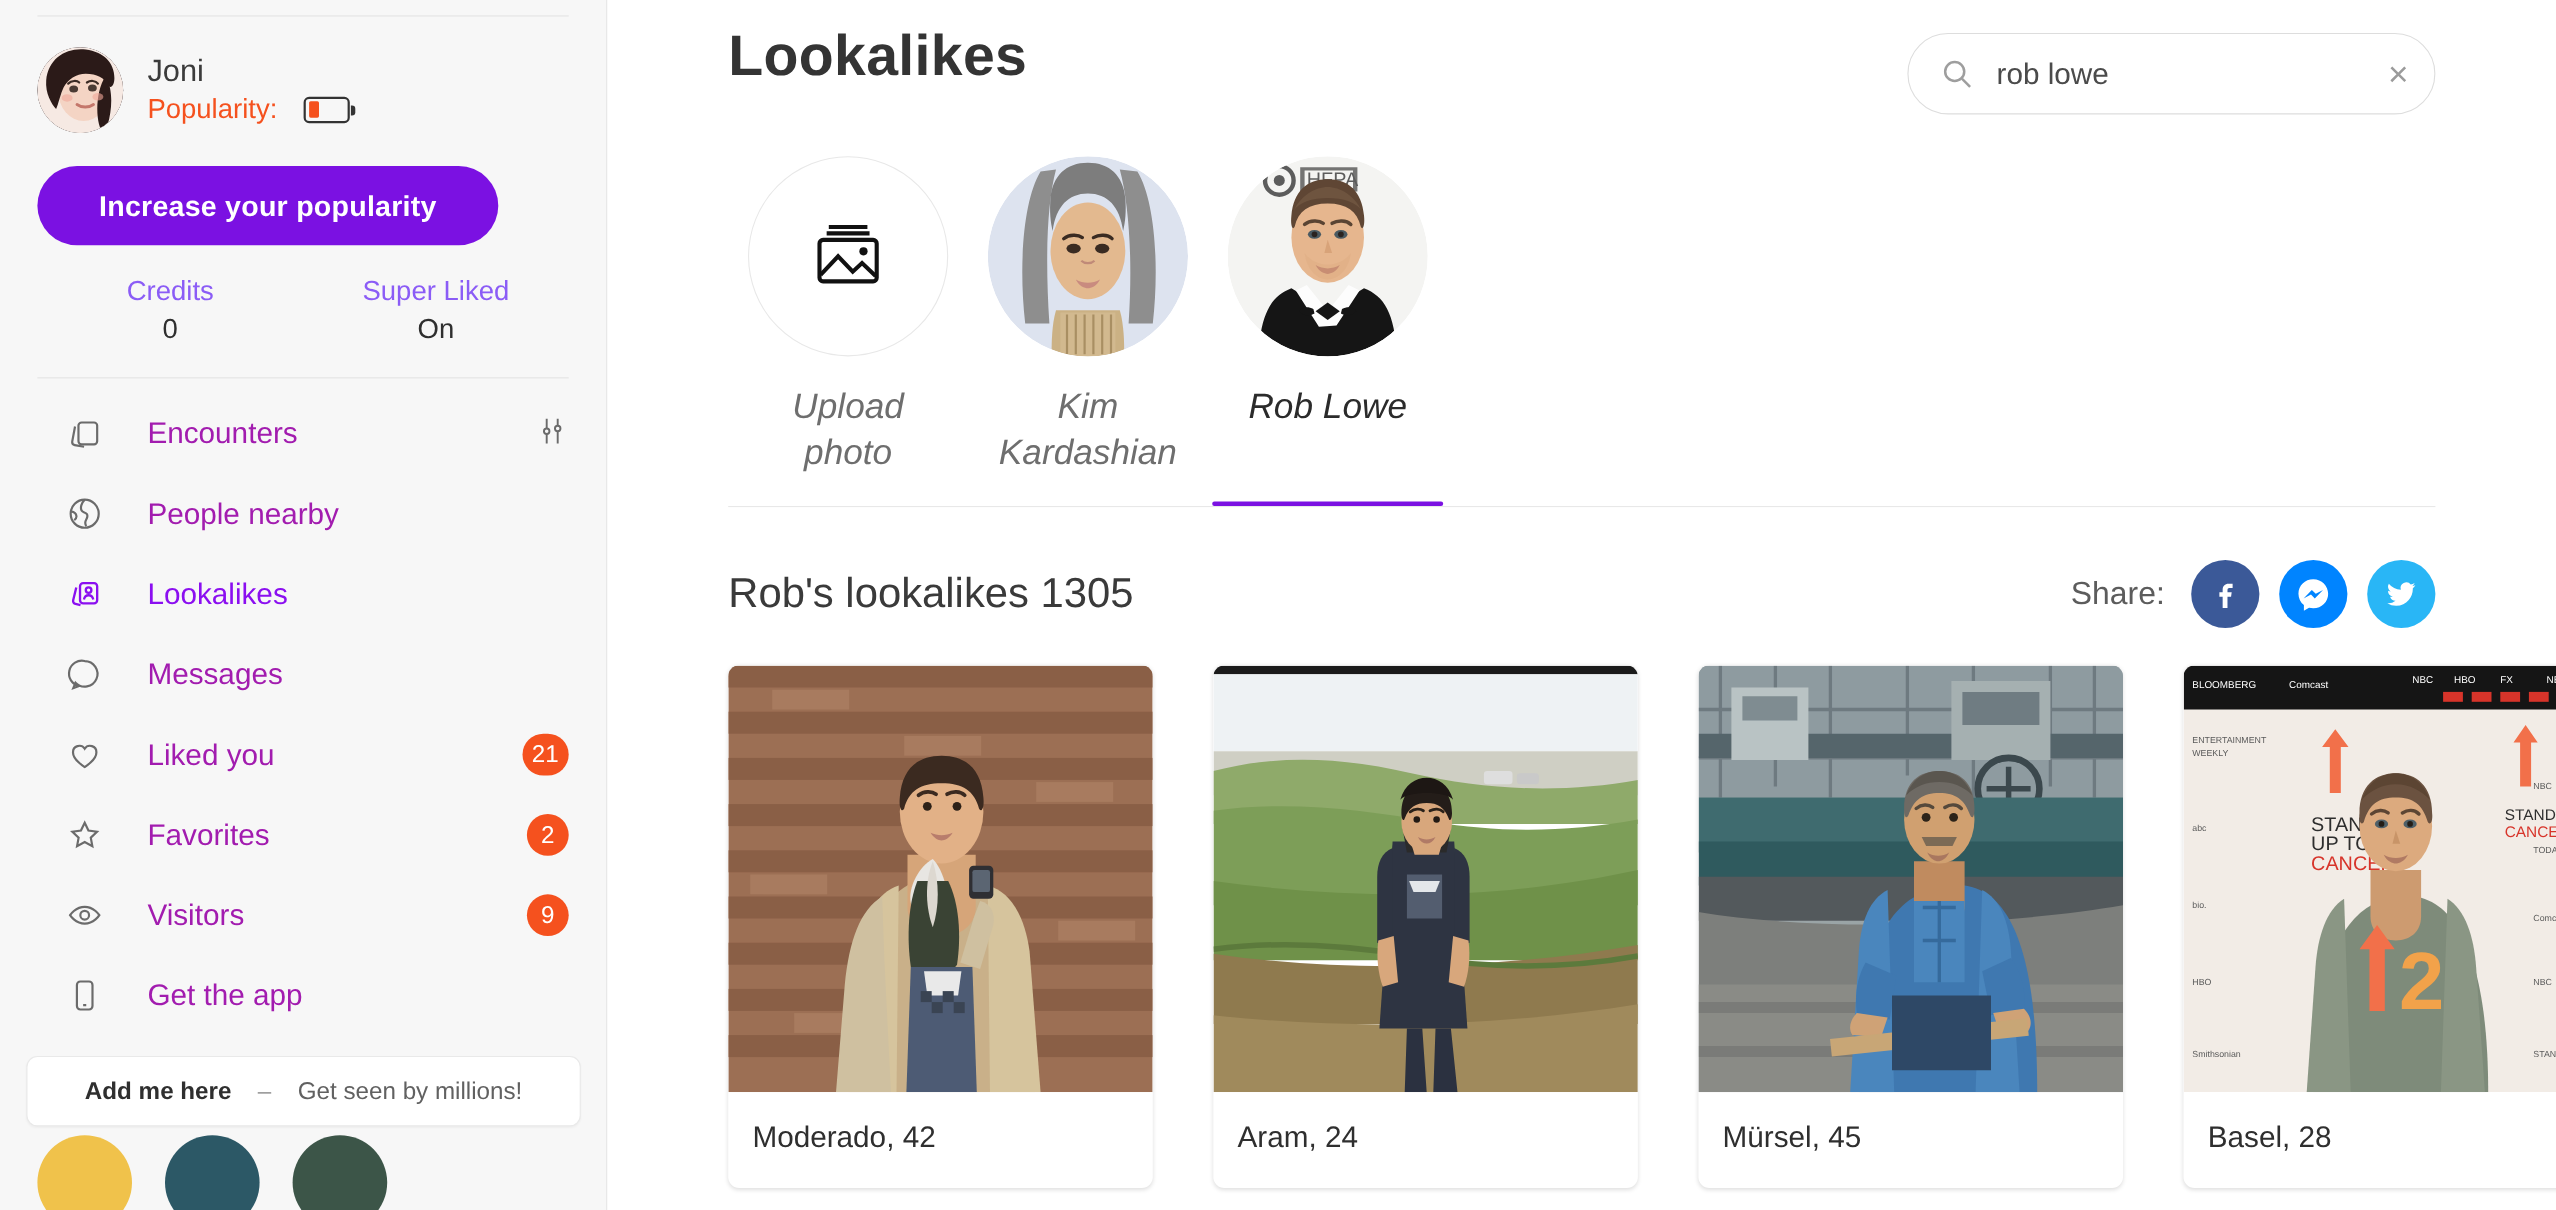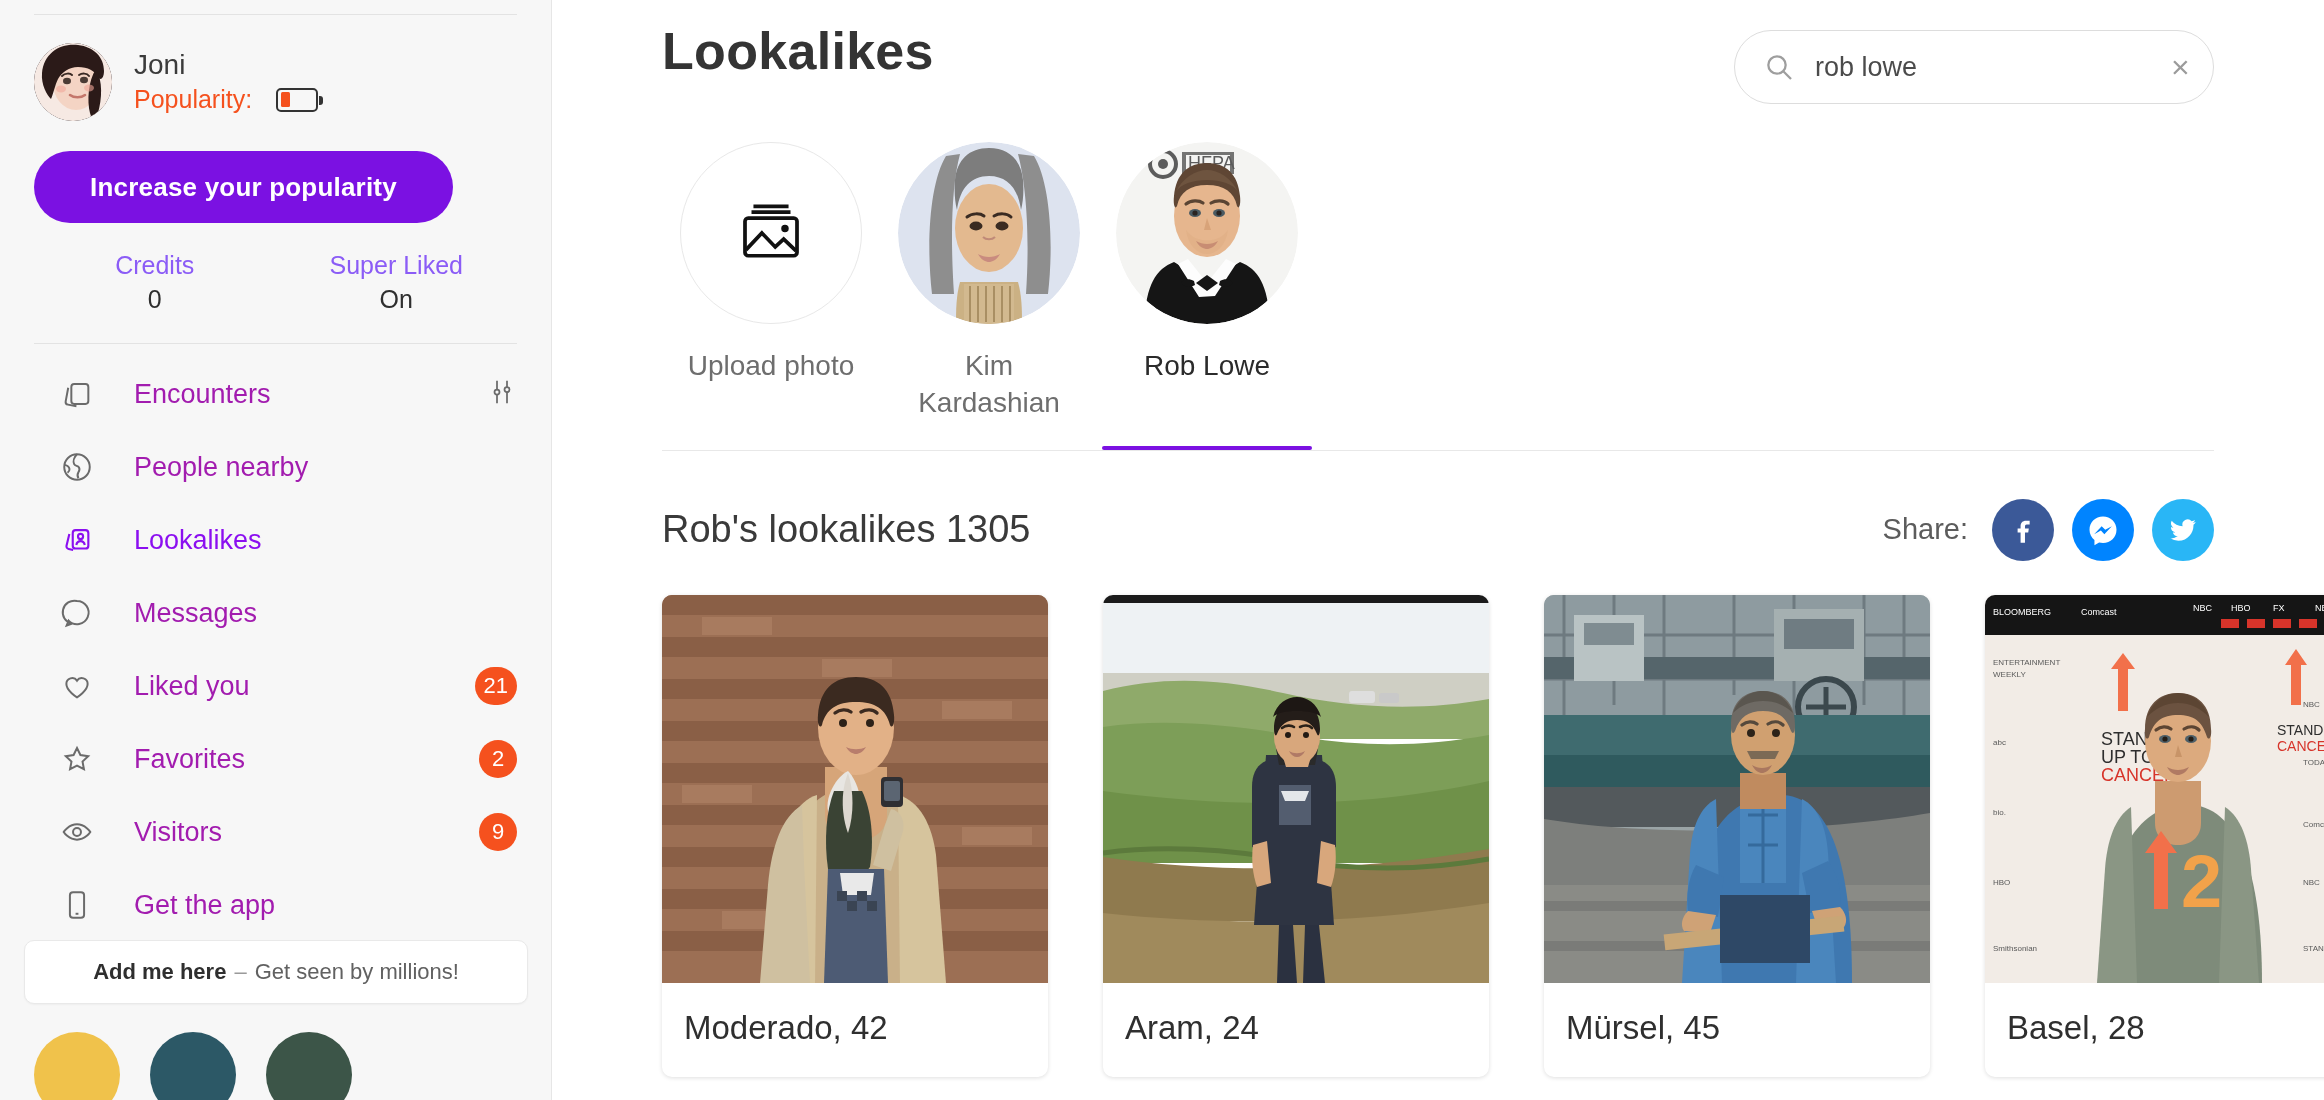--- a/index.html
+++ b/index.html
@@ -89,26 +89,26 @@
   .badge {
     min-width: 38px; height: 38px; padding: 0 9px;
     background: #f5511e; color: #fff;
     border-radius: 19px; font-size: 22px;
     display: flex; align-items: center; justify-content: center;
     line-height: 1;
   }
   .filter-icon { color: #6b6b6b; }
 
   .promo {
-    position: absolute; left: 24px; bottom: 96px;
+    position: absolute; left: 24px; bottom: 76px;
     width: 504px; height: 64px;
     background: #fff; border: 1px solid #e9e9e9;
     border-radius: 10px;
     display: flex; align-items: center; justify-content: center;
-    gap: 8px; font-size: 22px; color: #616161;
+    gap: 24px; font-size: 22px; color: #616161;
     box-shadow: 0 1px 2px rgba(0,0,0,.04);
   }
   .promo b { color: #2f2f2f; font-weight: bold; }
   .promo .dash { color: #9a9a9a; }
 
   .thumbstrip {
     position: absolute; left: 34px; bottom: -18px;
     display: flex; gap: 30px;
   }
   .thumb { width: 86px; height: 86px; border-radius: 50%; }
@@ -149,22 +149,22 @@
     position: relative;
   }
   .tab-photo {
     width: 182px; height: 182px; border-radius: 50%;
     overflow: hidden; background: #fff;
     display: flex; align-items: center; justify-content: center;
   }
   .tab-photo.upload { border: 1px solid #e8e8e8; }
   .tab-photo svg { display: block; }
   .tab-label {
-    margin-top: 24px; font-size: 28px; color: #6e6e6e;
-    text-align: center; line-height: 1.32; max-width: 190px;
+    margin-top: 24px; font-size: 32px; color: #6e6e6e;
+    text-align: center; line-height: 1.32; max-width: 190px; font-style: italic;
   }
   .tab.active .tab-label { color: #2b2b2b; }
   .tab.active::after {
     content: ""; position: absolute; left: 4px; right: 4px; bottom: 0;
     height: 4px; background: #7b11e2; border-radius: 2px;
   }
   .tabs-underline {
     margin: 0 110px; height: 1px; background: #e8e8e8;
   }
 
@@ -193,21 +193,21 @@
     width: 386px; background: #fff;
     border-radius: 10px;
     box-shadow: 0 1px 4px rgba(0,0,0,.13);
     overflow: hidden; cursor: pointer;
     flex: 0 0 386px;
   }
   .card-img { width: 100%; height: 388px; display: block; position: relative; overflow: hidden; }
   .card-img svg { display: block; width: 100%; height: 100%; }
   .card-name {
     padding: 26px 22px 30px 22px;
-    font-size: 33px; color: #2f2f2f;
+    font-size: 27px; color: #2f2f2f;
   }
 </style>
 </head>
 <body>
 
 <div class="app">
 
   <aside class="sidebar">
     <div class="sb-toprule"></div>
 

